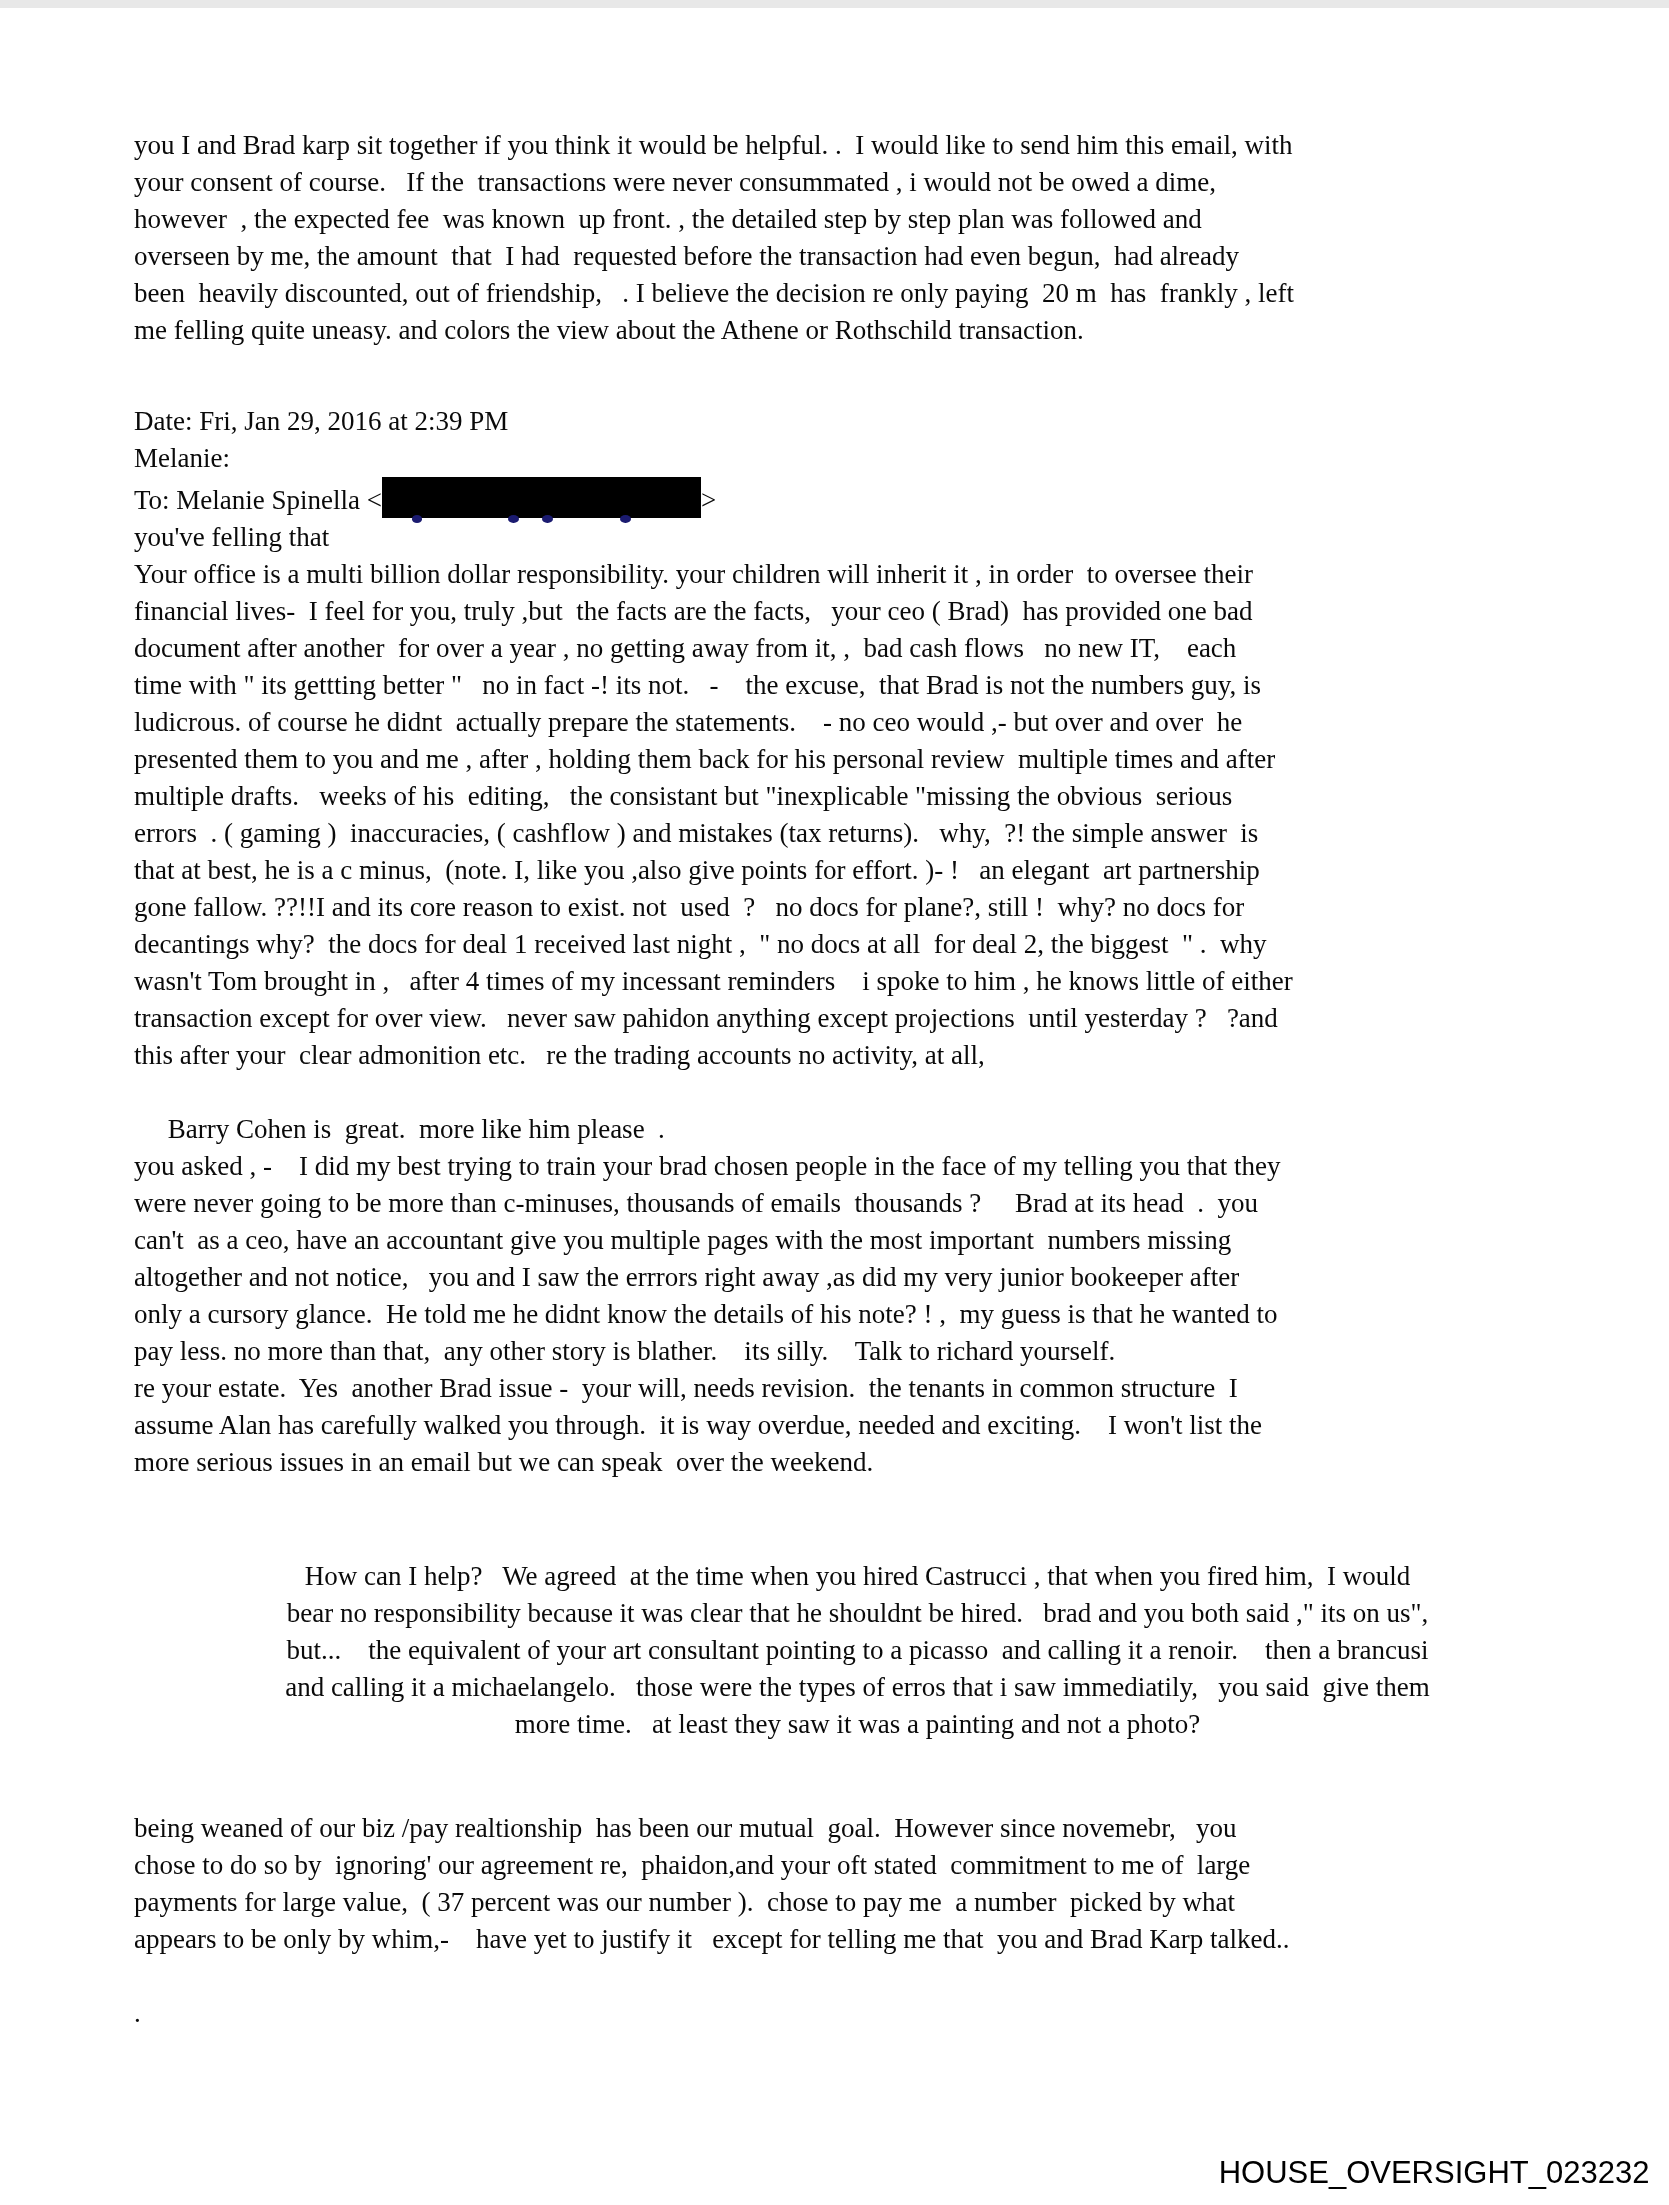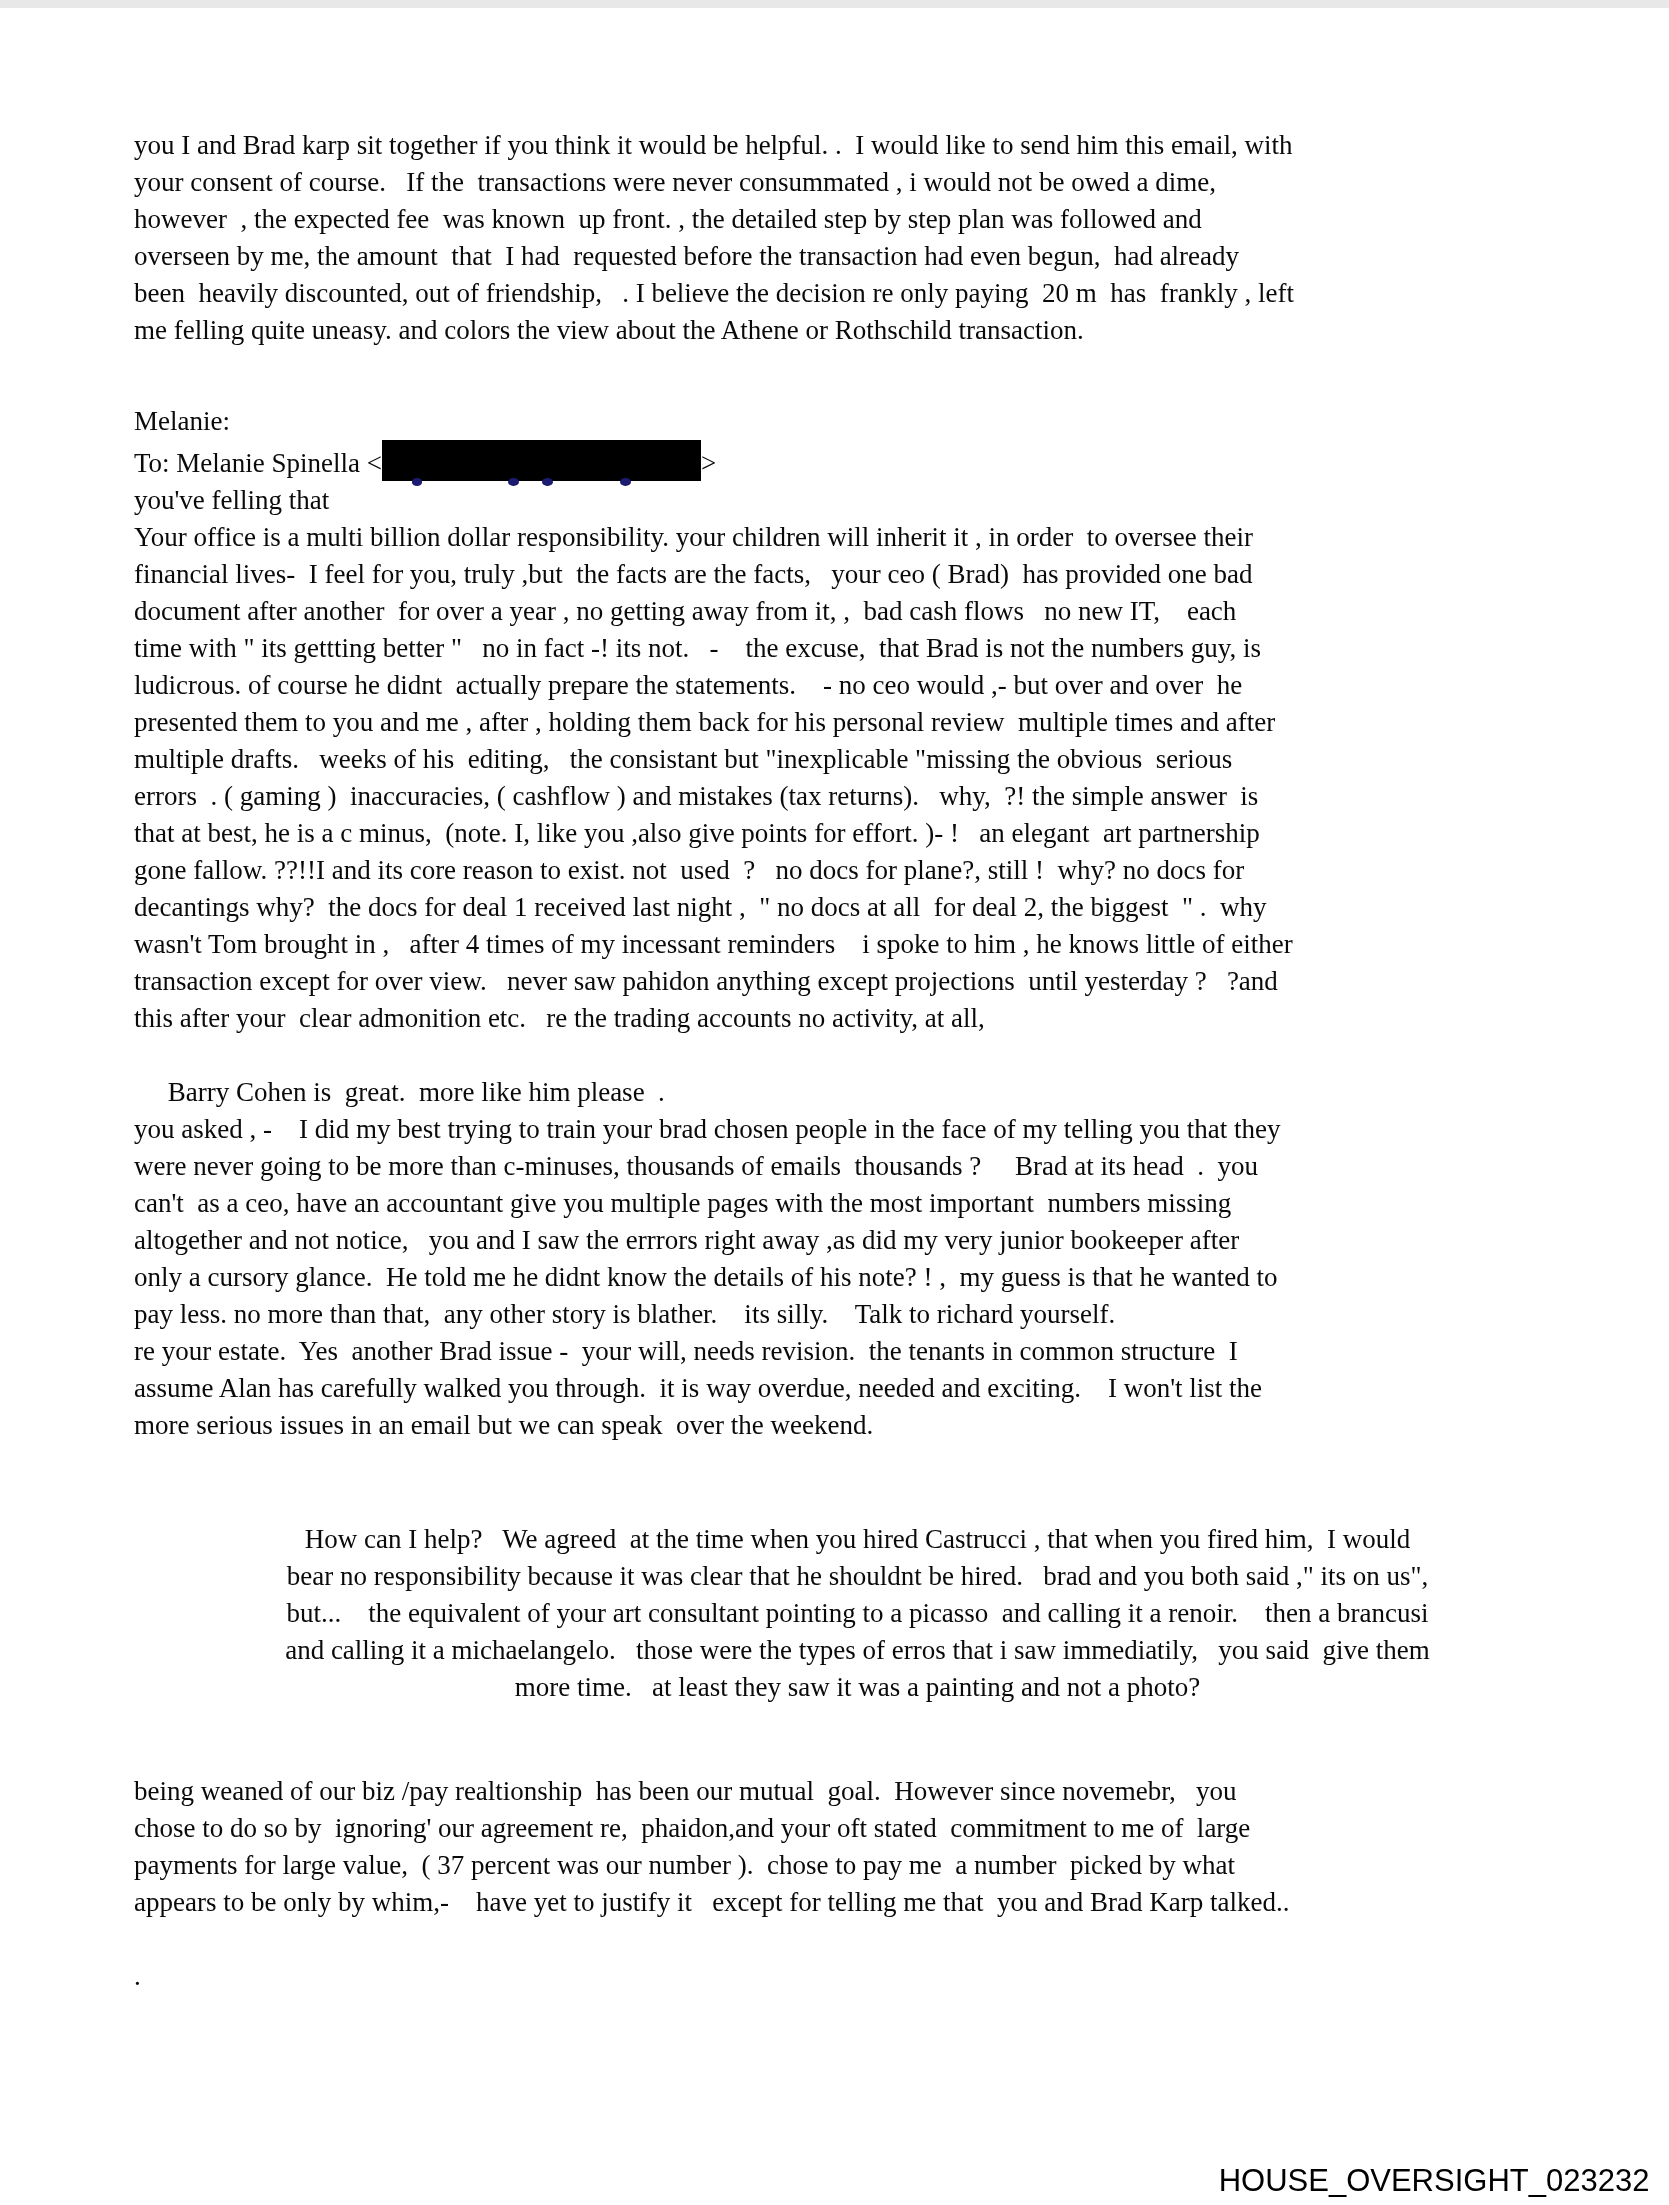--- a/index.html
+++ b/index.html
@@ -47,41 +47,42 @@
     border-radius: 50%;
     background: #1b1b70;
   }
   .redaction .d1 { left: 29.5px; }
   .redaction .d2 { left: 126px; }
   .redaction .d3 { left: 160px; }
   .redaction .d4 { left: 238px; }
   .bates {
     position: absolute;
     right: 19.6px;
-    bottom: 14px;
+    bottom: 22px;
     font-family: "Liberation Sans", "DejaVu Sans", sans-serif;
     font-size: 31px;
     color: #000000;
     white-space: pre;
   }
 </style>
 </head>
 <body>
 
 <div class="page">
   <div class="text-block">
 
     <div class="para para-opening">you I and Brad karp sit together if you think it would be helpful. .  I would like to send him this email, with
 your consent of course.   If the  transactions were never consummated , i would not be owed a dime,
 however  , the expected fee  was known  up front. , the detailed step by step plan was followed and
 overseen by me, the amount  that  I had  requested before the transaction had even begun,  had already
 been  heavily discounted, out of friendship,   . I believe the decision re only paying  20 m  has  frankly , left
 me felling quite uneasy. and colors the view about the Athene or Rothschild transaction.</div>
 
     <div class="hdr-block">
+      <div class="hdr-line">Date: Fri, Jan 29, 2016 at 2:39 PM</div>
       <div class="hdr-line">Melanie:</div>
       <div class="hdr-line"><span>To: Melanie Spinella &lt;</span><span class="redaction"><span class="desc d1"></span><span class="desc d2"></span><span class="desc d3"></span><span class="desc d4"></span></span><span>&gt;</span></div>
       <div class="hdr-line">you've felling that</div>
     </div>
 
     <div class="para para-main">Your office is a multi billion dollar responsibility. your children will inherit it , in order  to oversee their
 financial lives-  I feel for you, truly ,but  the facts are the facts,   your ceo ( Brad)  has provided one bad
 document after another  for over a year , no getting away from it, ,  bad cash flows   no new IT,    each
 time with " its gettting better "   no in fact -! its not.   -    the excuse,  that Brad is not the numbers guy, is
 ludicrous. of course he didnt  actually prepare the statements.    - no ceo would ,- but over and over  he

